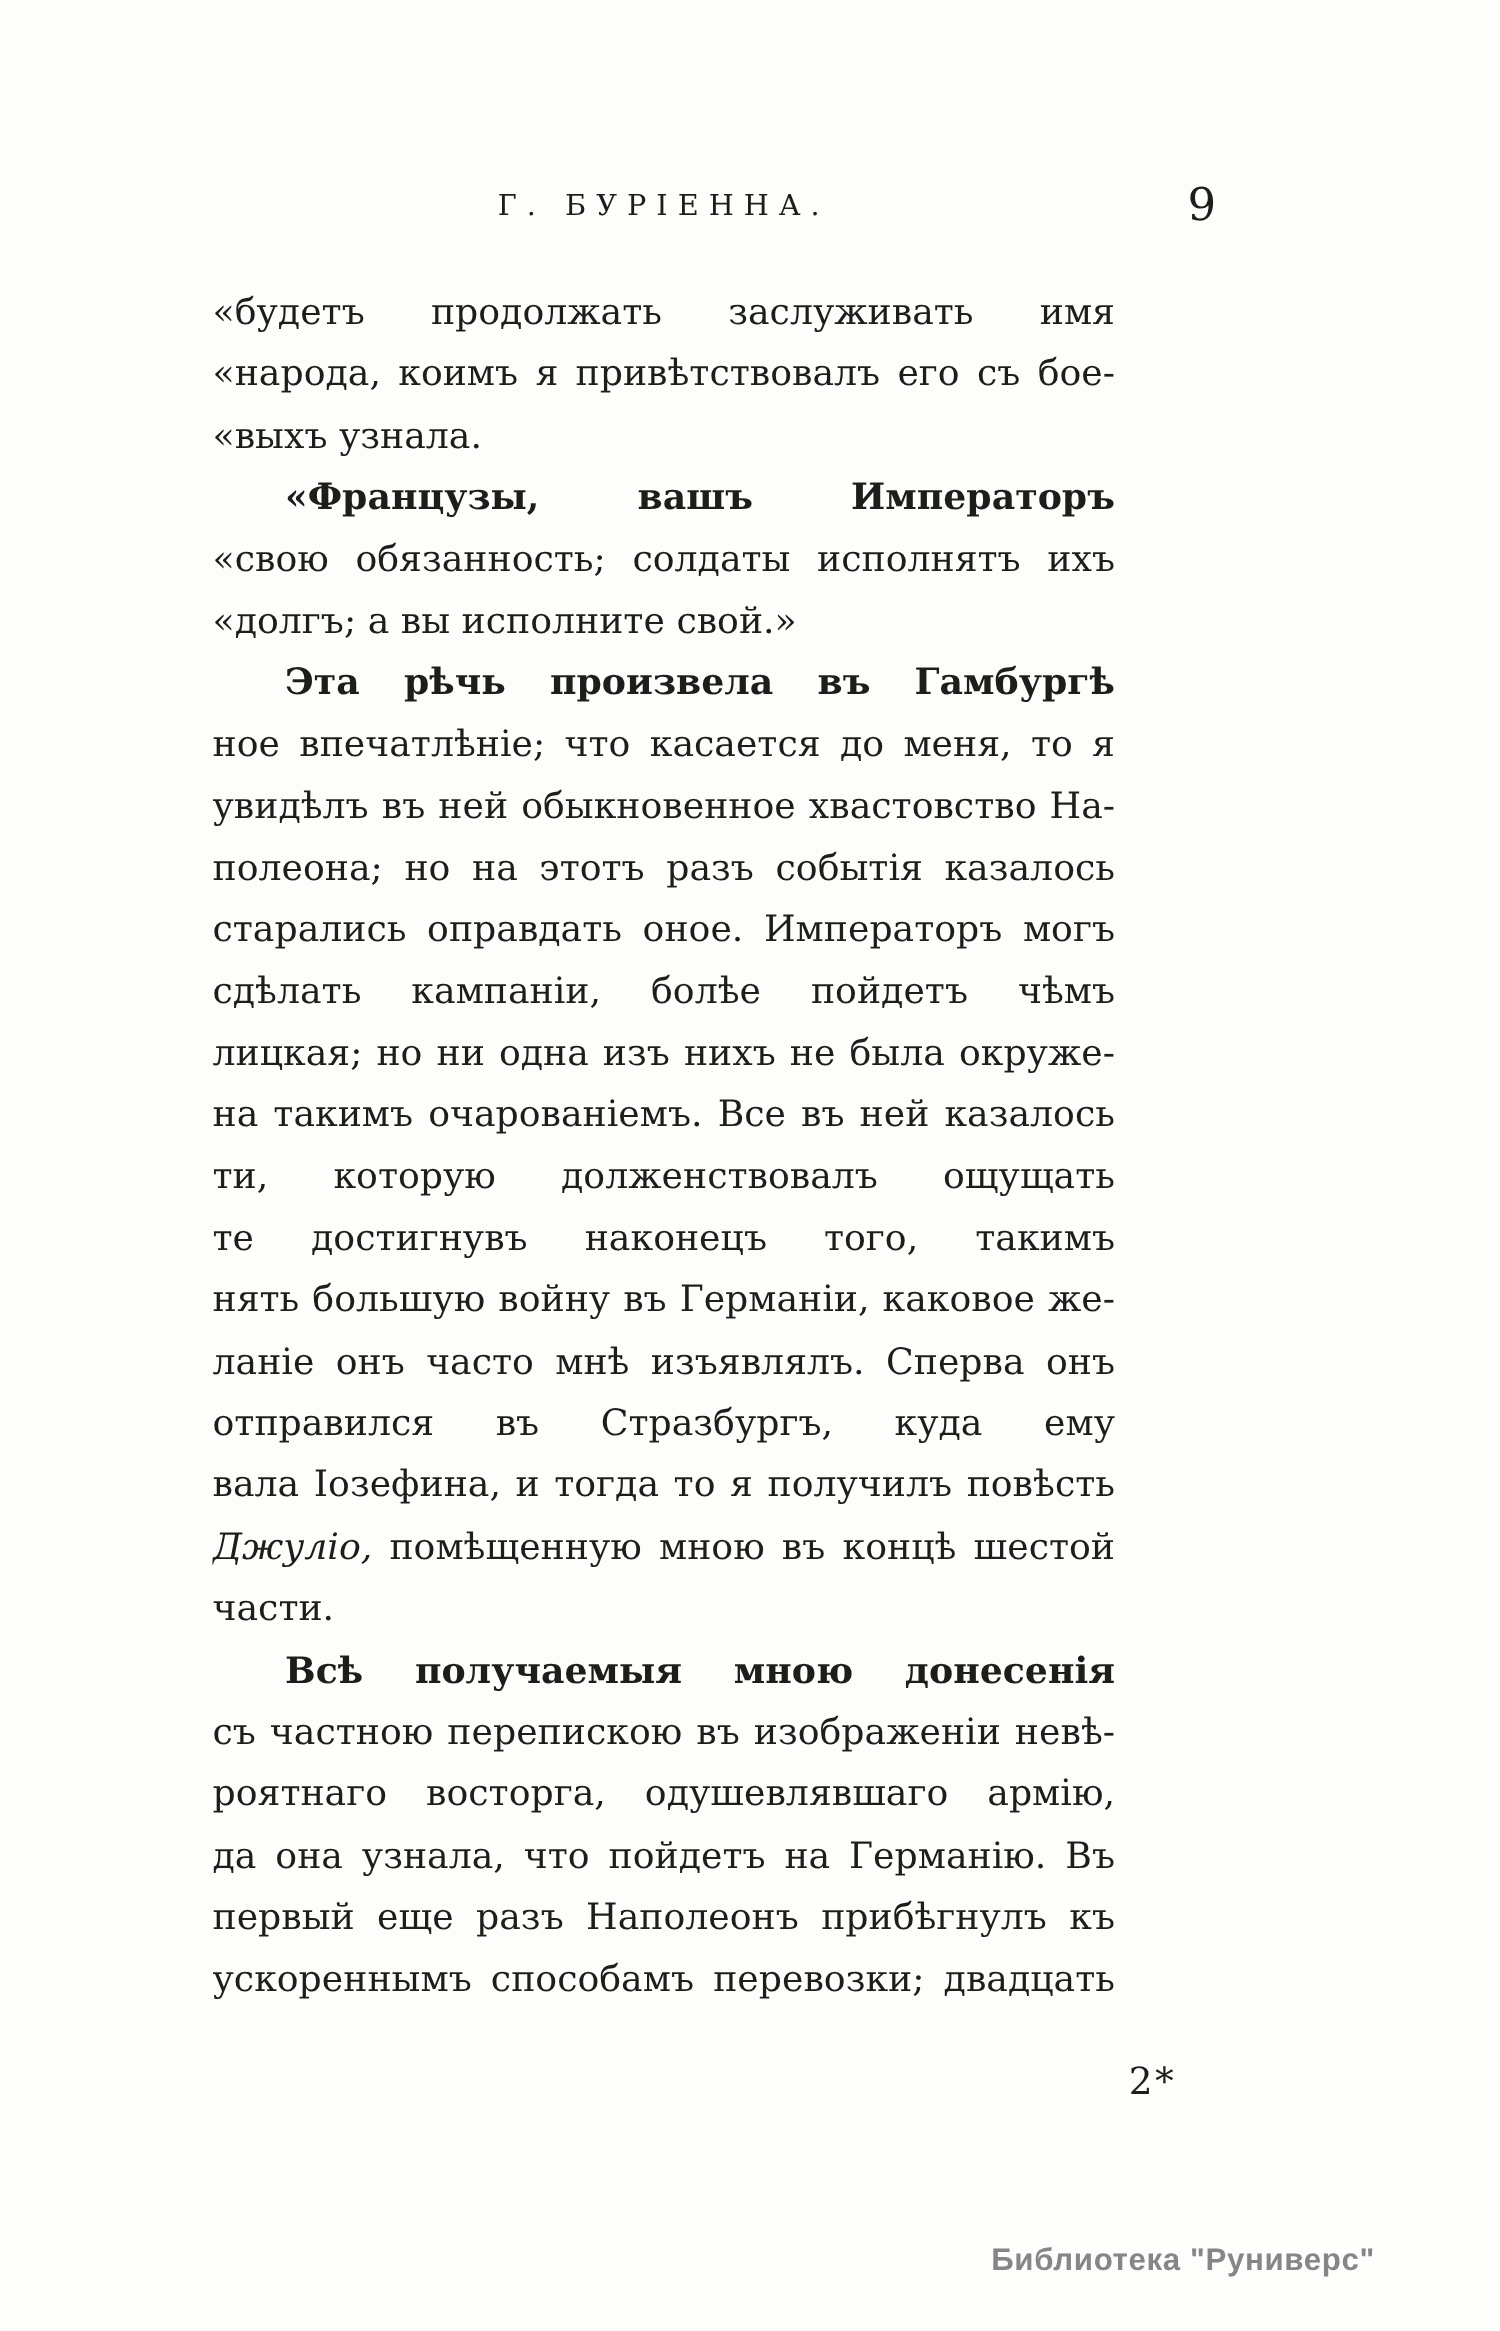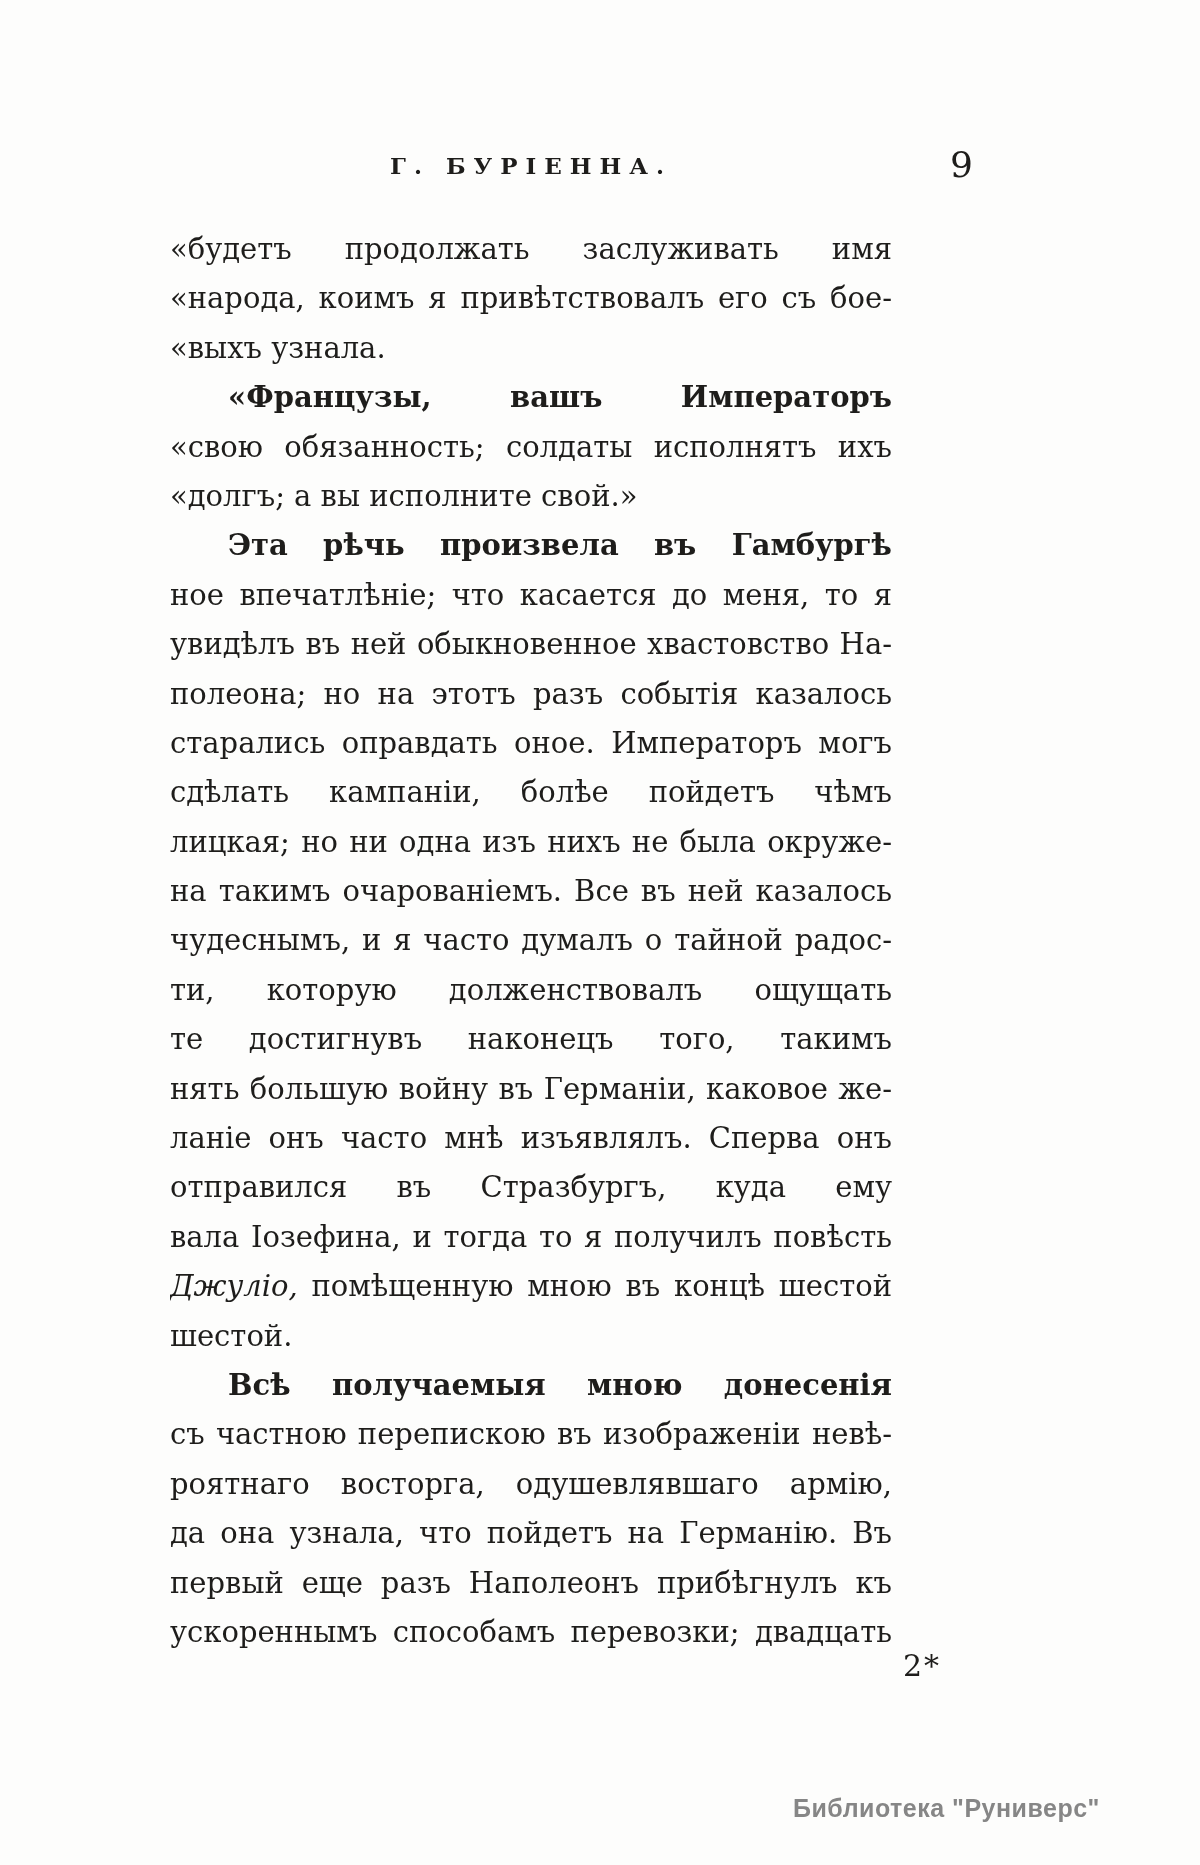--- a/index.html
+++ b/index.html
@@ -16,21 +16,21 @@
     color: var(--ink, #1e1d1b);
     overflow: hidden;
   }
   .running-head {
     position: absolute;
     top: 152px;
     left: 170px;
     width: 722px;
     text-align: center;
     font-size: 23px;
-    font-weight: bold;
+    font-weight: normal;
     letter-spacing: 8px;
     color: var(--ink, #1e1d1b);
   }
   .page-number {
     position: absolute;
     top: 144px;
     left: 950px;
     font-size: 36px;
     color: var(--ink, #1e1d1b);
   }
@@ -94,29 +94,28 @@
       <div class="line just">«свою обязанность; солдаты исполнятъ ихъ</div>
       <div class="line">«долгъ; а вы исполните свой.»</div>
       <div class="line ind just">Эта рѣчь произвела въ Гамбургѣ очень силь-</div>
       <div class="line just">ное впечатлѣніе; что касается до меня, то я</div>
       <div class="line just">увидѣлъ въ ней обыкновенное хвастовство На-</div>
       <div class="line just">полеона; но на этотъ разъ событія казалось</div>
       <div class="line just">старались оправдать оное. Императоръ могъ</div>
       <div class="line just">сдѣлать кампаніи, болѣе пойдетъ чѣмъ Аустер-</div>
       <div class="line just">лицкая; но ни одна изъ нихъ не была окруже-</div>
       <div class="line just">на такимъ очарованіемъ. Все въ ней казалось</div>
-      <div class="line just">чудеснымъ, и я часто думалъ о тайной радос-</div>
       <div class="line just">ти, которую долженствовалъ ощущать Бонапар-</div>
       <div class="line just">те достигнувъ наконецъ того, такимъ предпри-</div>
       <div class="line just">нять большую войну въ Германіи, каковое же-</div>
       <div class="line just">ланіе онъ часто мнѣ изъявлялъ. Сперва онъ</div>
       <div class="line just">отправился въ Стразбургъ, куда ему сопутство-</div>
       <div class="line just">вала Іозефина, и тогда то я получилъ повѣсть</div>
       <div class="line just"><em>Джуліо,</em> помѣщенную мною въ концѣ шестой</div>
-      <div class="line">шестой.</div>
+      <div class="line">части.</div>
       <div class="line ind just">Всѣ получаемыя мною донесенія соглашались</div>
       <div class="line just">съ частною перепискою въ изображеніи невѣ-</div>
       <div class="line just">роятнаго восторга, одушевлявшаго армію, ког-</div>
       <div class="line just">да она узнала, что пойдетъ на Германію. Въ</div>
       <div class="line just">первый еще разъ Наполеонъ прибѣгнулъ къ</div>
       <div class="line just">ускореннымъ способамъ перевозки; двадцать</div>
     </div>
 
   <div class="signature-mark">2*</div>
 

